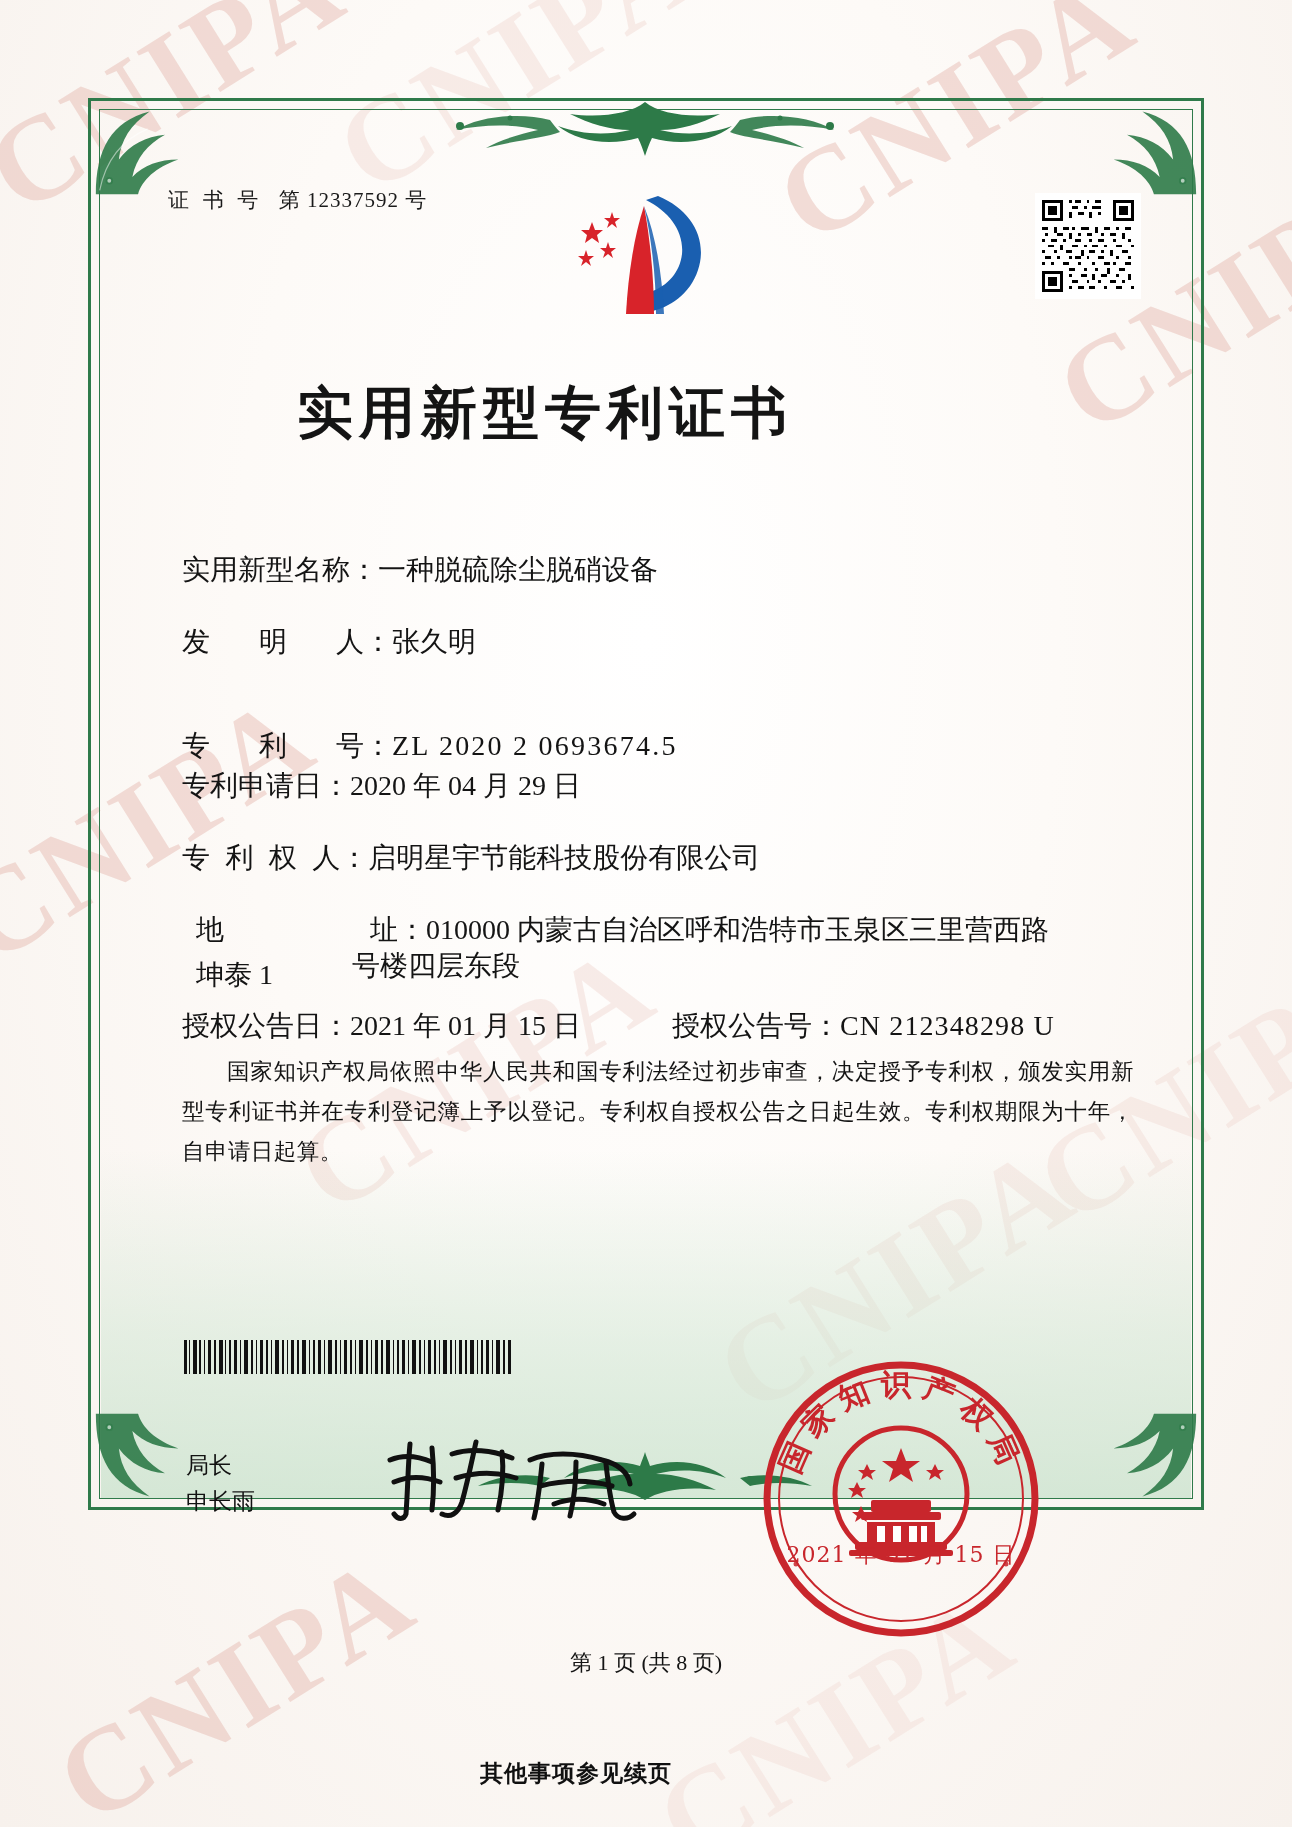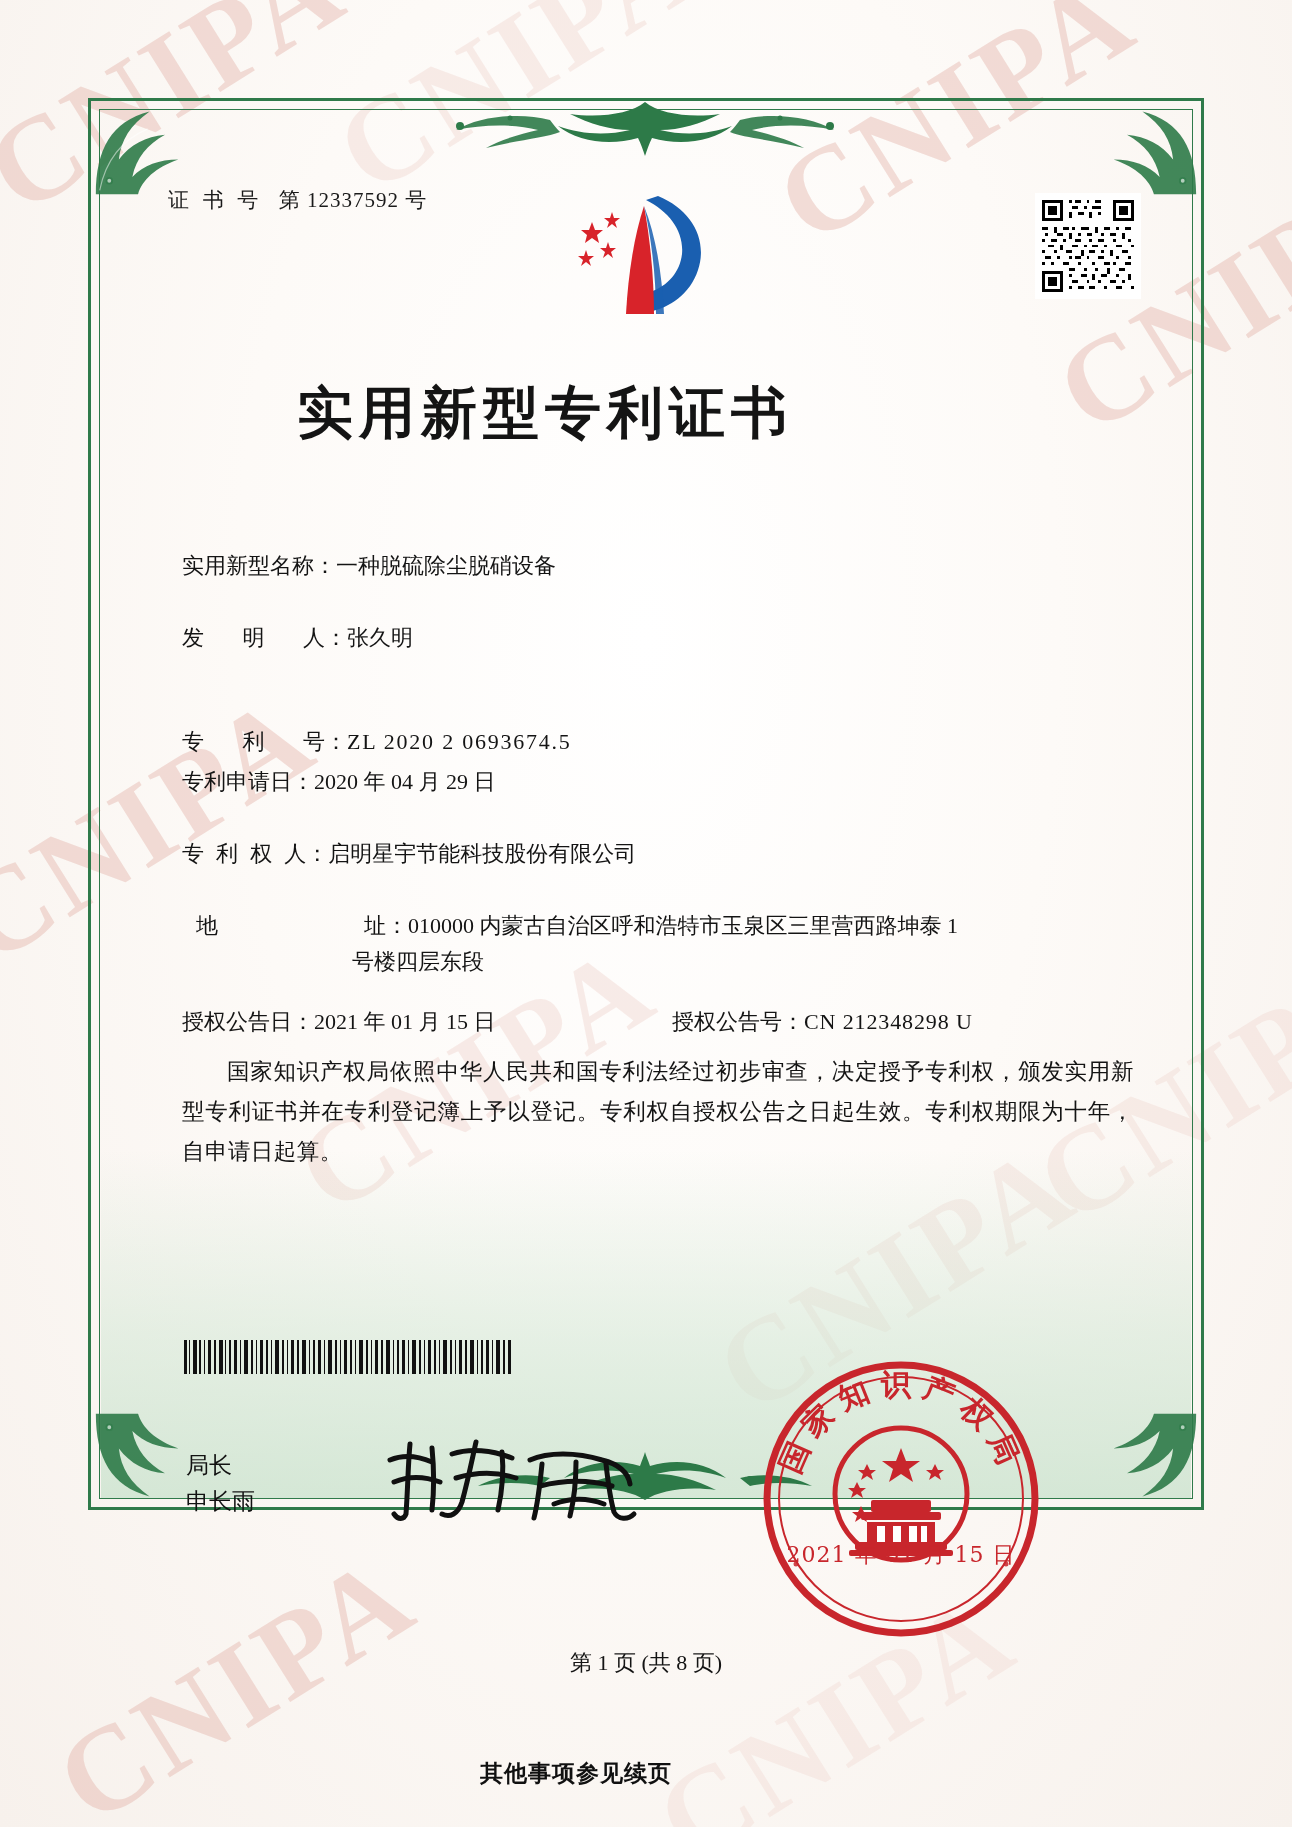--- a/index.html
+++ b/index.html
@@ -127,21 +127,21 @@
     font-size: 56px;
     font-weight: bold;
     letter-spacing: 6px;
     color: #141414;
     font-family: "DejaVu Serif", "Liberation Serif", serif;
   }
 
   
   .field {
     position: absolute;
-    font-size: 22px;
+    font-size: 28px;
     color: #141414;
     line-height: 1.6;
     white-space: nowrap;
   }
   .field .lbl { display:inline-block; }
   .field .val { display:inline-block; }
 
   .spaced2 { letter-spacing: 0.20em; margin-left: 8px; }
   .spaced3 { letter-spacing: 0.55em; }
   .spaced5 { letter-spacing: 1.75em; }

